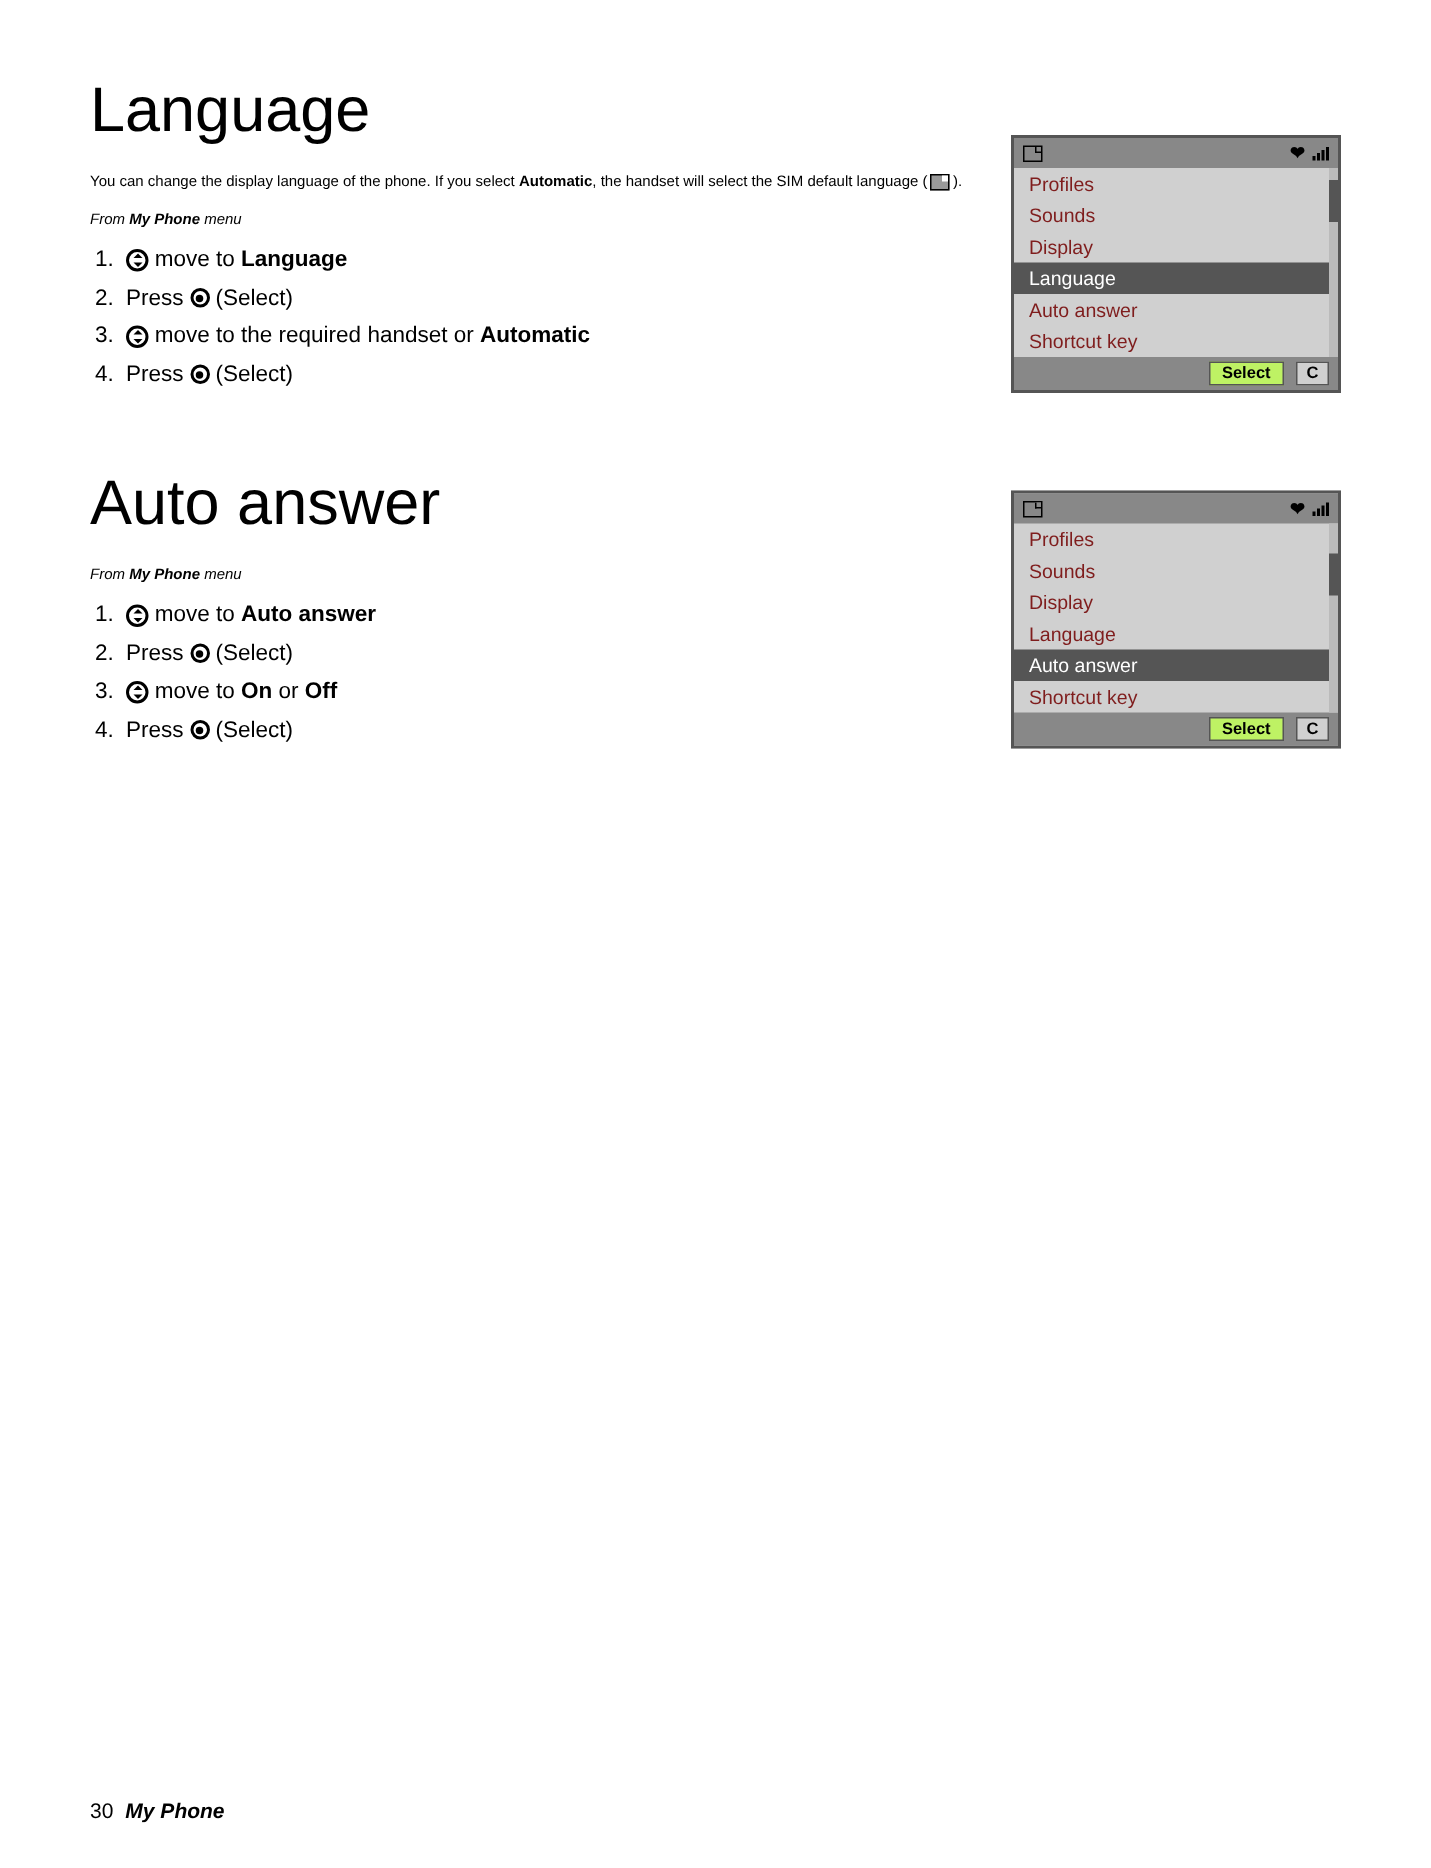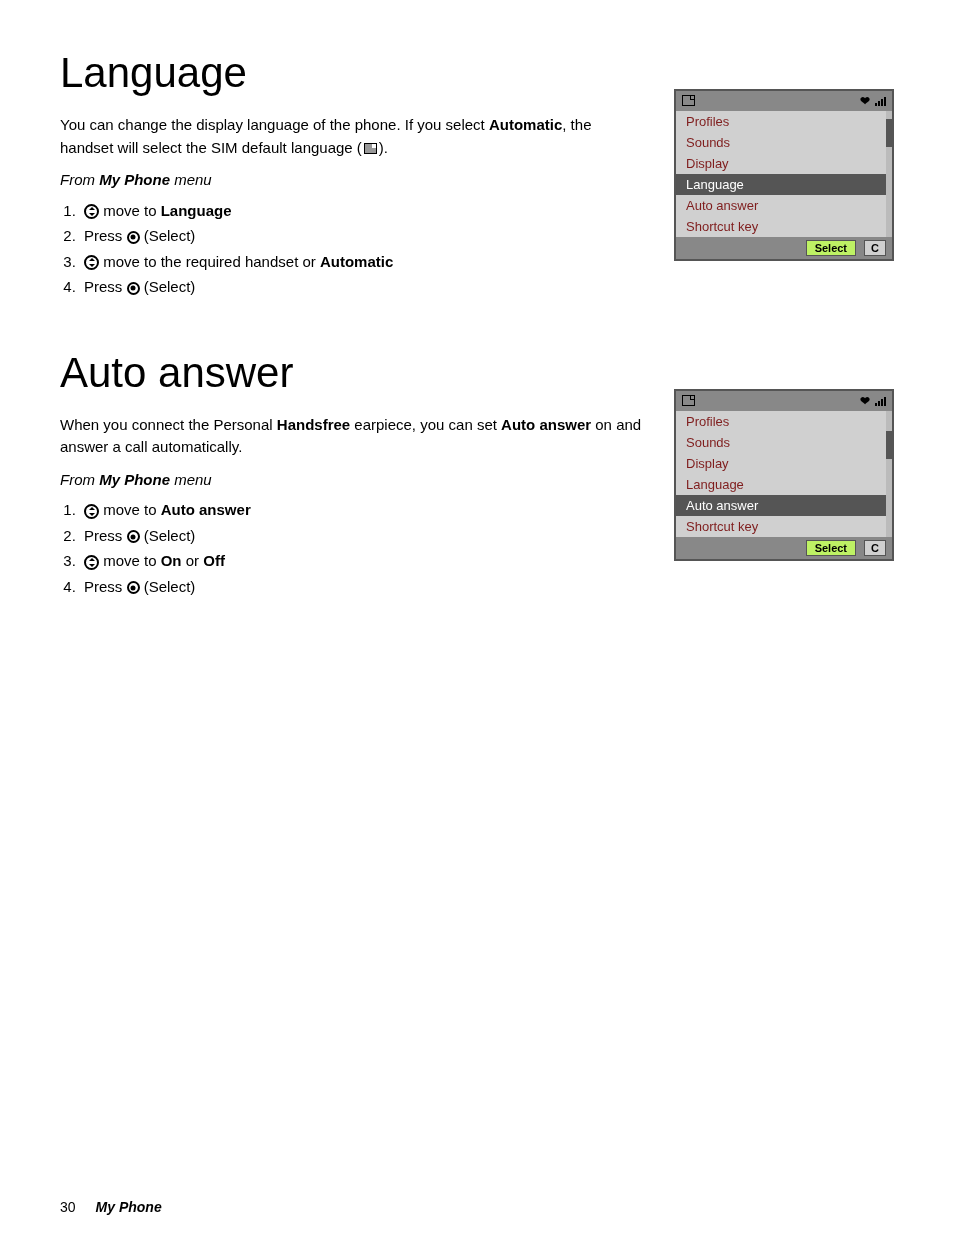--- a/index.html
+++ b/index.html
@@ -15,36 +15,36 @@
     }
 
     
     .section {
       margin-bottom: 40px;
     }
 
     .section-layout {
       display: flex;
       gap: 32px;
-      align-items: center;
+      align-items: flex-end;
     }
 
     .section-text {
       flex: 1;
     }
 
     h1 {
       font-size: 42px;
       font-weight: normal;
       margin-bottom: 18px;
       line-height: 1.1;
     }
 
     .section-text p {
-      font-size: 15px;
+      font-size: 10px;
       line-height: 1.5;
       margin-bottom: 6px;
     }
 
     .from-menu {
       font-style: italic;
       font-size: 15px;
       margin-top: 10px;
       margin-bottom: 4px;
     }
@@ -132,21 +132,21 @@
       background: #000;
       width: 2px;
     }
 
     
     .page-footer {
       position: fixed;
       bottom: 30px;
       left: 60px;
       display: flex;
-      gap: 20px;
+      gap: 8px;
       font-size: 14px;
     }
 
     .page-number {
       font-size: 14px;
     }
 
     .page-brand {
       font-style: italic;
       font-weight: bold;
@@ -300,23 +300,20 @@
         <span class="phone-c-btn">C</span>
       </div>
     </div>
   </div>
 </div>
 
 <div class="section">
   <div class="section-layout">
     <div class="section-text">
       <h1>Auto answer</h1>
-      <p>
-        <span>When you connect the Personal </span><strong>Handsfree</strong><span> earpiece, you can set </span><strong>Auto answer</strong><span> on and answer a call automatically.</span>
-      </p>
       <p class="from-menu">
         <span>From </span><strong>My Phone</strong><span> menu</span>
       </p>
       <ol>
         <li>
           <span class="step-icon nav"></span>
           <span> move to </span><strong>Auto answer</strong>
         </li>
         <li>
           Press <span class="step-icon select"></span><span> (Select)</span>

